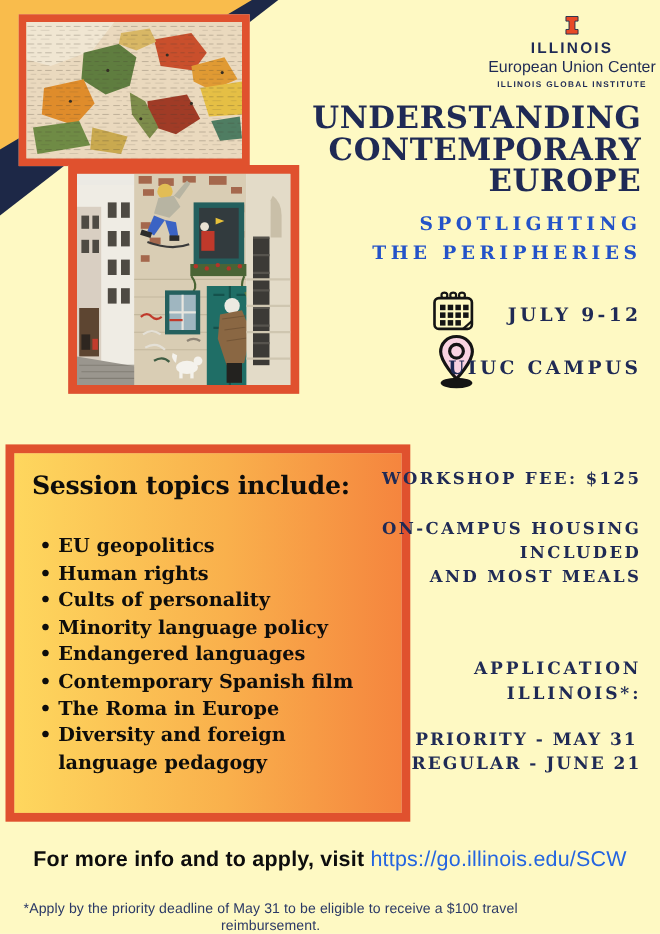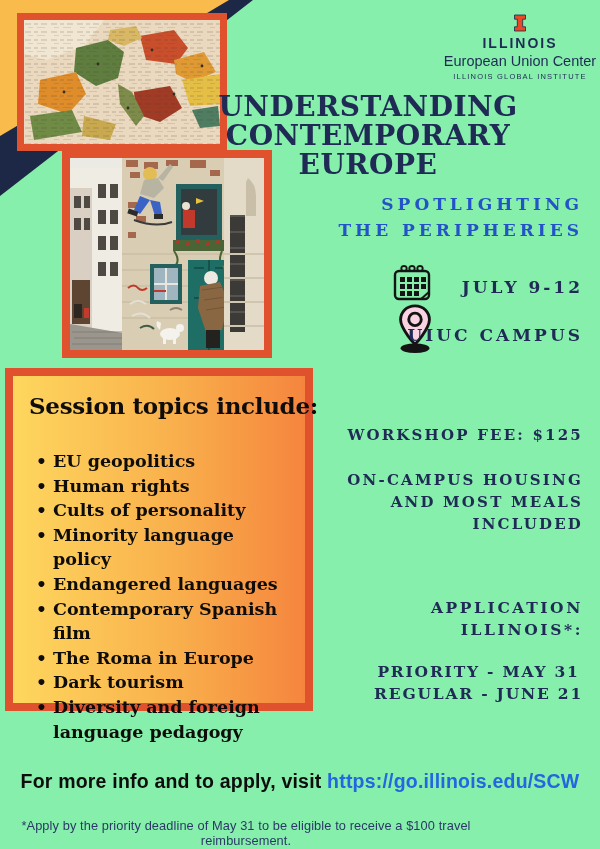--- a/index.html
+++ b/index.html
@@ -1,41 +1,41 @@
 <!DOCTYPE html>
 <html><head>
 <meta charset="utf-8">
 <style>
   html,body{margin:0;padding:0;}
   .poster{
     position:relative;
     width:600px;height:849px;
-    background:#86efac;
+    background:#fef9c3;
     overflow:hidden;
     font-family:"Liberation Sans",sans-serif;
   }
   .abs{position:absolute;}
   
   .corner-tris{left:0;top:0;}
   
   .photo-frame{
     box-sizing:border-box;
     border:7px solid #e0512e;
     background:#e9dcc4;
   }
   .photo-frame svg{display:block;width:100%;height:100%;}
   .map-photo{left:17px;top:13px;width:210px;height:138px;}
   .mural-photo{left:62px;top:150px;width:210px;height:208px;border-width:8px;background:#d9cdb4;}
   
   .logo{left:440px;top:14px;width:160px;display:flex;flex-direction:column;align-items:center;}
   .logo .word{font-size:14px;font-weight:bold;letter-spacing:2px;color:#1f2a55;margin-top:3px;}
   .logo .center-name{font-size:14.5px;color:#1f2a55;margin-top:2px;white-space:nowrap;}
-  .logo .institute{font-size:7.5px;font-weight:normal;letter-spacing:1.2px;color:#1f2a55;margin-top:3px;white-space:nowrap;}
-  
-  .title{right:17px;top:92px;width:430px;text-align:center;
+  .logo .institute{font-size:7.5px;font-weight:bold;letter-spacing:1.2px;color:#1f2a55;margin-top:3px;white-space:nowrap;}
+  
+  .title{right:17px;top:92px;width:430px;text-align:right;
     font-family:"DejaVu Serif",serif;font-weight:bold;
     font-size:28px;line-height:29px;letter-spacing:0.5px;color:#1f2a55;}
   .subtitle{right:17px;top:191px;width:430px;text-align:right;
     font-family:"DejaVu Serif",serif;font-weight:bold;
     font-size:17px;line-height:26px;letter-spacing:4px;color:#2453c8;}
   
   .icon{display:block;}
   .cal-icon{left:392px;top:264px;width:40px;height:38px;}
   .pin-icon{left:397px;top:304px;width:36px;height:50px;}
   .event-text{right:17px;text-align:right;font-family:"DejaVu Serif",serif;
@@ -44,21 +44,21 @@
   .location{top:325px;}
   
   .info{right:17px;text-align:right;font-family:"DejaVu Serif",serif;font-weight:bold;
     color:#1f2a55;letter-spacing:2.2px;white-space:nowrap;}
   .fee{top:426px;font-size:15px;}
   .housing{top:469px;font-size:15px;line-height:22px;}
   .deadlines-head{top:597px;font-size:15.5px;line-height:22px;letter-spacing:2.6px;}
   .deadline-dates{top:661px;font-size:15.5px;line-height:22px;letter-spacing:1.8px;text-align:center;}
   
   .topics-box{
-    left:5px;top:368px;width:308px;height:343px;
+    left:5px;top:404px;width:368px;height:343px;
     box-sizing:border-box;border:8px solid #e0512e;
     background:linear-gradient(90deg,#fed75e 0%,#f9b04c 55%,#f5853e 100%);
     padding:10px 12px 0 14px;
   }
   .topics-heading{
     font-family:"DejaVu Serif",serif;font-weight:bold;
     font-size:23px;color:#0e0d0b;margin:6px 0 0 2px;white-space:nowrap;letter-spacing:-0.3px;
   }
   .topics-list{list-style:none;margin:30px 0 0 0;padding:0;}
   .topics-list li{
@@ -66,21 +66,21 @@
     font-family:"DejaVu Serif",serif;font-weight:bold;
     font-size:17.5px;line-height:24.6px;color:#0e0d0b;
   }
   .topics-list li::before{
     content:"•";position:absolute;left:9px;top:0;
     font-size:17px;color:#0e0d0b;
   }
   
   .cta{left:0;top:770px;width:600px;text-align:center;
     font-size:19.5px;font-weight:bold;color:#0d0d0d;letter-spacing:0.2px;}
-  .cta a{color:#2465e0;text-decoration:none;font-weight:bold;}
+  .cta a{color:#2465e0;text-decoration:none;font-weight:normal;}
   .fine-print{left:0;top:818px;width:492px;text-align:center;
     font-size:12.8px;color:#2b3966;letter-spacing:0.1px;}
 </style>
 </head>
 <body>
 
 <div class="poster">
 
   <svg class="abs corner-tris" width="260" height="200">
     <polygon points="0,0 253,0 0,196" fill="#1d2847"></polygon>
@@ -294,32 +294,31 @@
         <li>Cults of personality</li>
 
         <li>Minority language policy</li>
 
         <li>Endangered languages</li>
 
         <li>Contemporary Spanish film</li>
 
         <li>The Roma in Europe</li>
 
-        <li>Dark tourism</li>
 
         <li>Diversity and foreign language pedagogy</li>
       </ul>
   </div>
 
   <div class="abs info fee">WORKSHOP FEE: $125</div>
 
   <div class="abs info housing">
     <div>ON-CAMPUS HOUSING</div>
+    <div>INCLUDED</div>
     <div>AND MOST MEALS</div>
-    <div>INCLUDED</div>
   </div>
 
   <div class="abs info deadlines-head">
     <div>APPLICATION</div>
     <div>ILLINOIS*:</div>
   </div>
 
   <div class="abs info deadline-dates">
     <div>PRIORITY - MAY 31</div>
     <div>REGULAR - JUNE 21</div>

